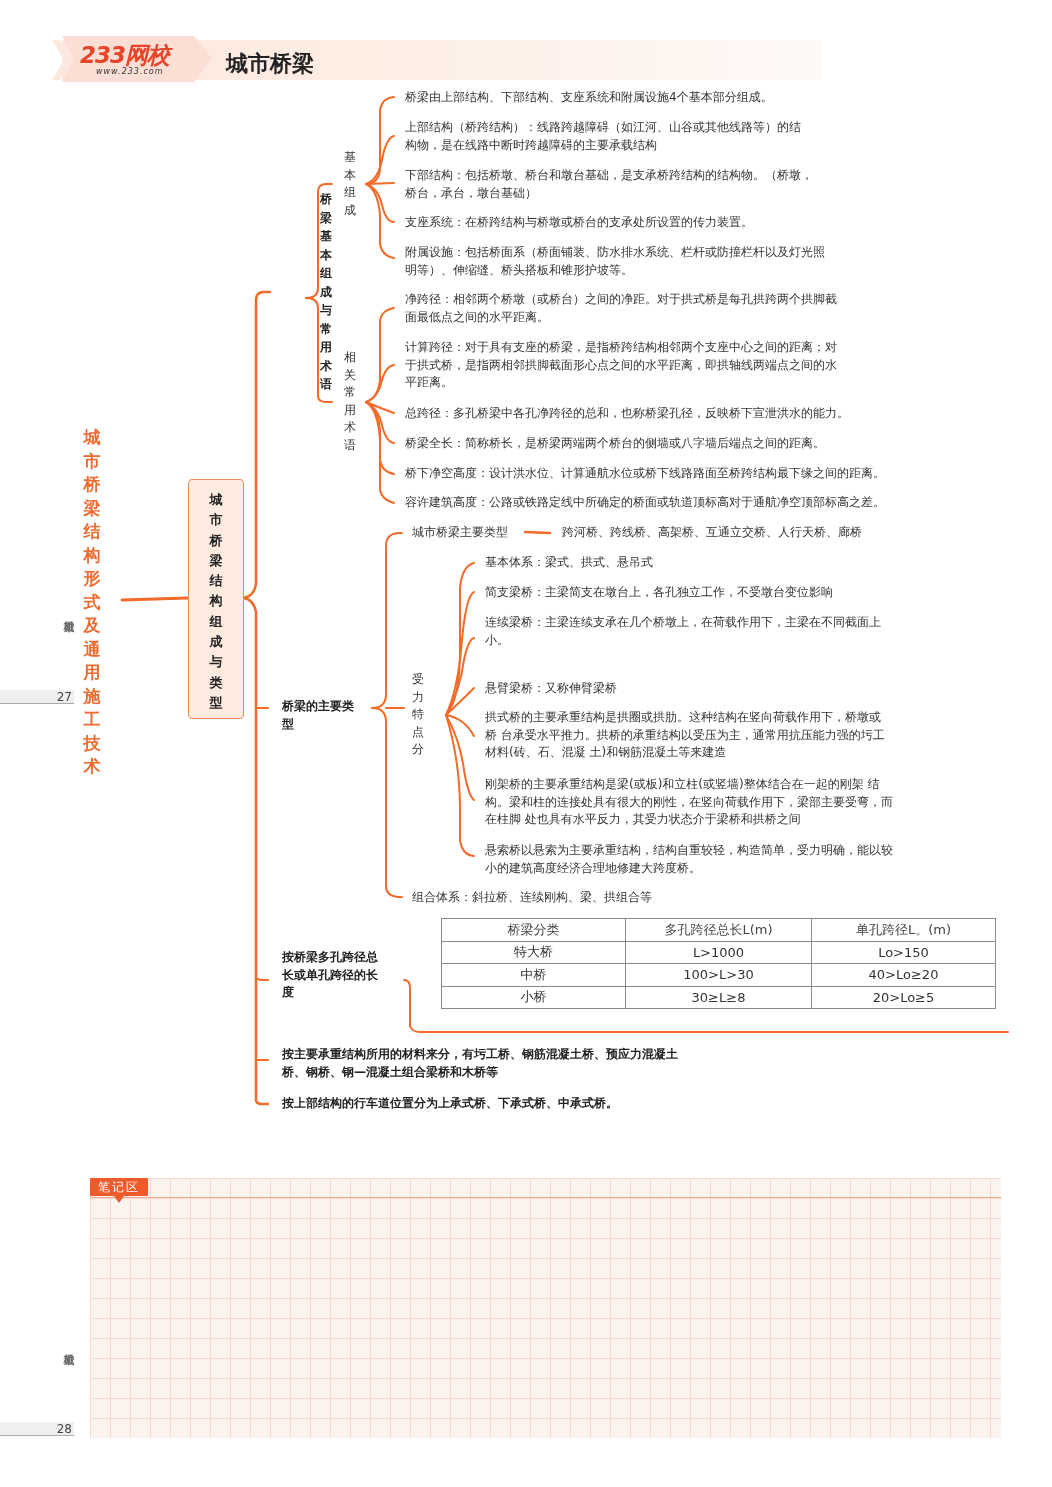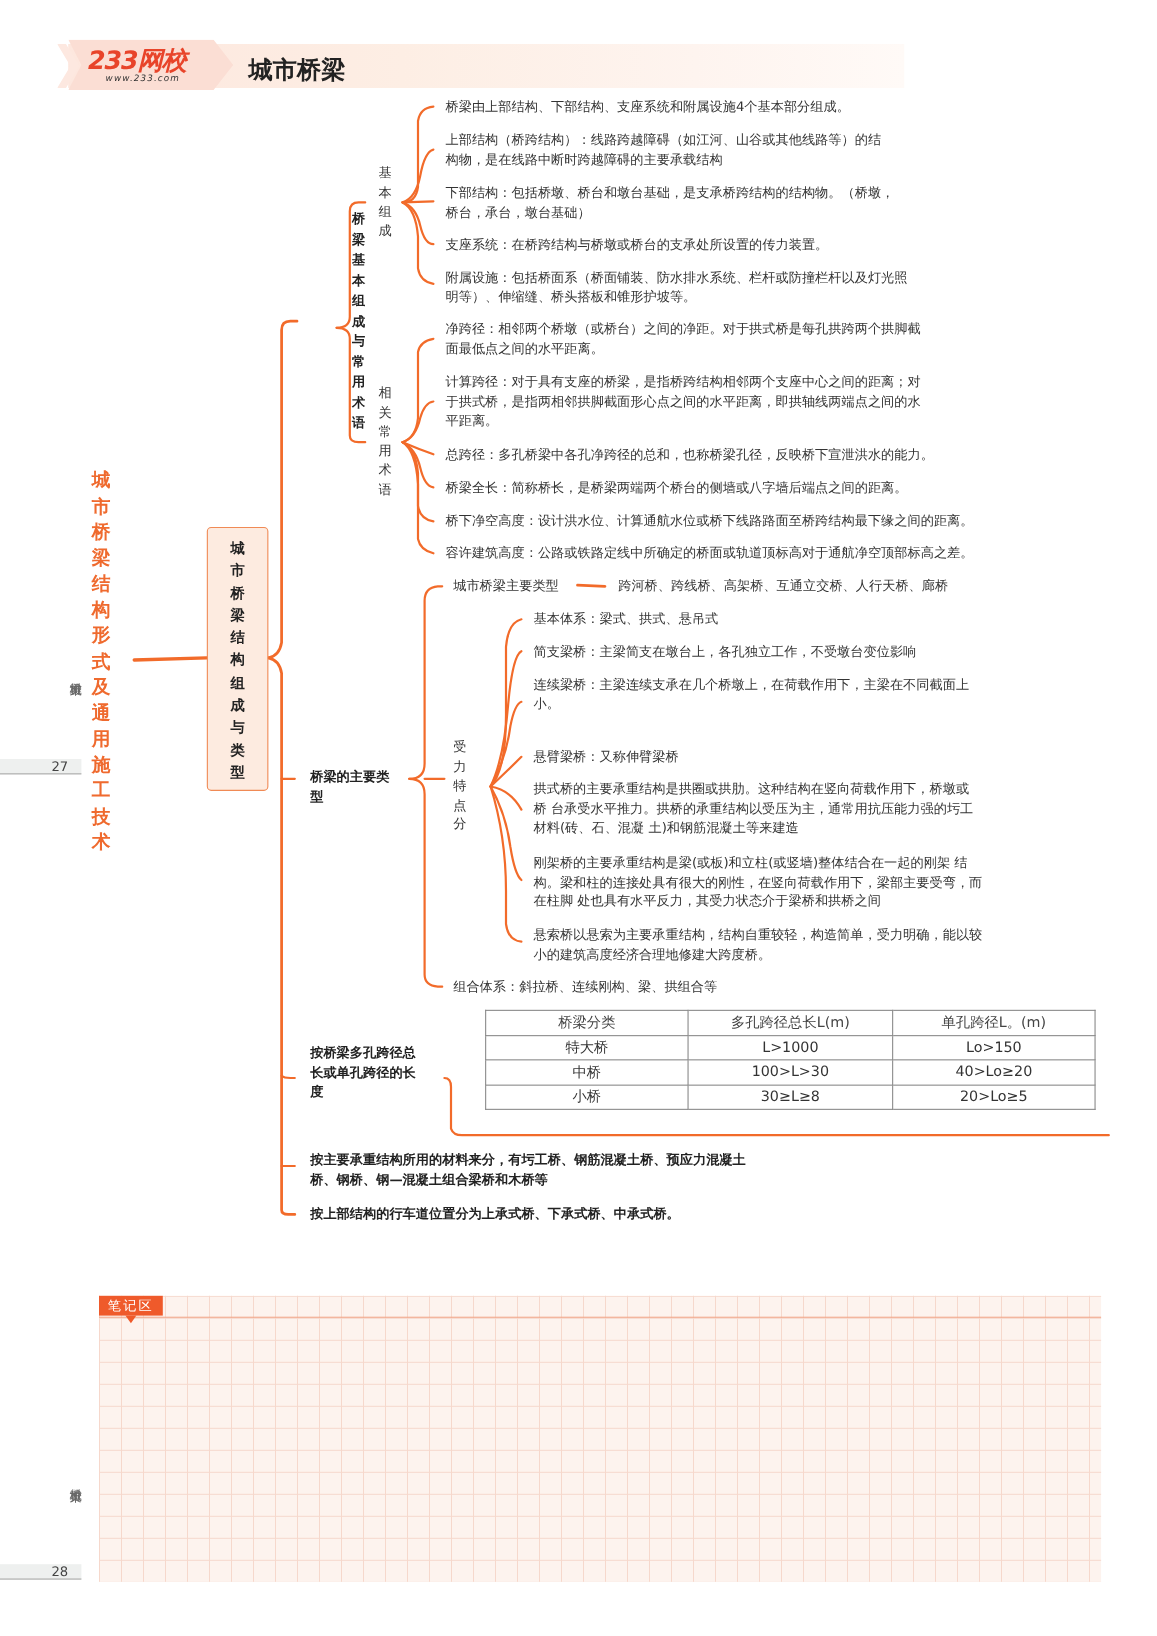--- a/index.html
+++ b/index.html
@@ -13,21 +13,21 @@
     clip-path: polygon(0 0, 88% 0, 100% 50%, 88% 100%, 0 100%, 8% 50%); }
   .hdr-logo-bg2 { left: 52px; top: 40px; width: 20px; height: 40px; background: #fde8e0;
     clip-path: polygon(0 0, 40% 0, 100% 50%, 40% 100%, 0 100%, 60% 50%); }
   .logo { left: 80px; top: 40px; font-family: "DejaVu Sans", sans-serif; font-weight: bold;
     font-style: italic; font-size: 23px; color: #e8442a; letter-spacing: -1px; }
   .logo-url { left: 96px; top: 67px; font-size: 8px; font-style: italic; color: #333; letter-spacing: 1px; }
   .hdr-title { left: 226px; top: 49px; font-size: 22px; font-weight: bold; color: #222; }
   
   .side-label { font-size: 11px; color: #666; writing-mode: vertical-rl; text-orientation: upright; letter-spacing: 0px; }
   .page-num { left: 0; width: 74px; height: 14px; background: #eef0ef; border-bottom: 1px solid #aaa;
-    text-align: right; font-size: 12px; color: #444; padding-right: 12px; line-height: 14px; }
+    text-align: right; font-size: 12px; color: #444; padding-right: 2px; line-height: 14px; }
   .main-title { left: 82px; top: 426px; width: 20px; font-size: 17px; font-weight: bold; color: #ef6a2e;
     line-height: 23.5px; text-align: center; }
   .center-box { left: 188px; top: 479px; width: 56px; height: 240px; border: 1.5px solid #f08a55;
     border-radius: 4px; background: #fdebe0; }
   .center-box-text { left: 206px; top: 490px; width: 20px; font-size: 13px; font-weight: bold; color: #222;
     line-height: 20.3px; text-align: center; }
   .vlabel { width: 16px; text-align: center; font-size: 12px; line-height: 17.5px; color: #333; }
   .vlabel-b { width: 16px; text-align: center; font-size: 12px; line-height: 18.5px; color: #222; font-weight: bold; }
   .leaf { font-size: 12px; line-height: 17.5px; color: #333; white-space: nowrap; }
   .bold-leaf { font-size: 12px; line-height: 17.5px; color: #222; font-weight: bold; white-space: nowrap; }

